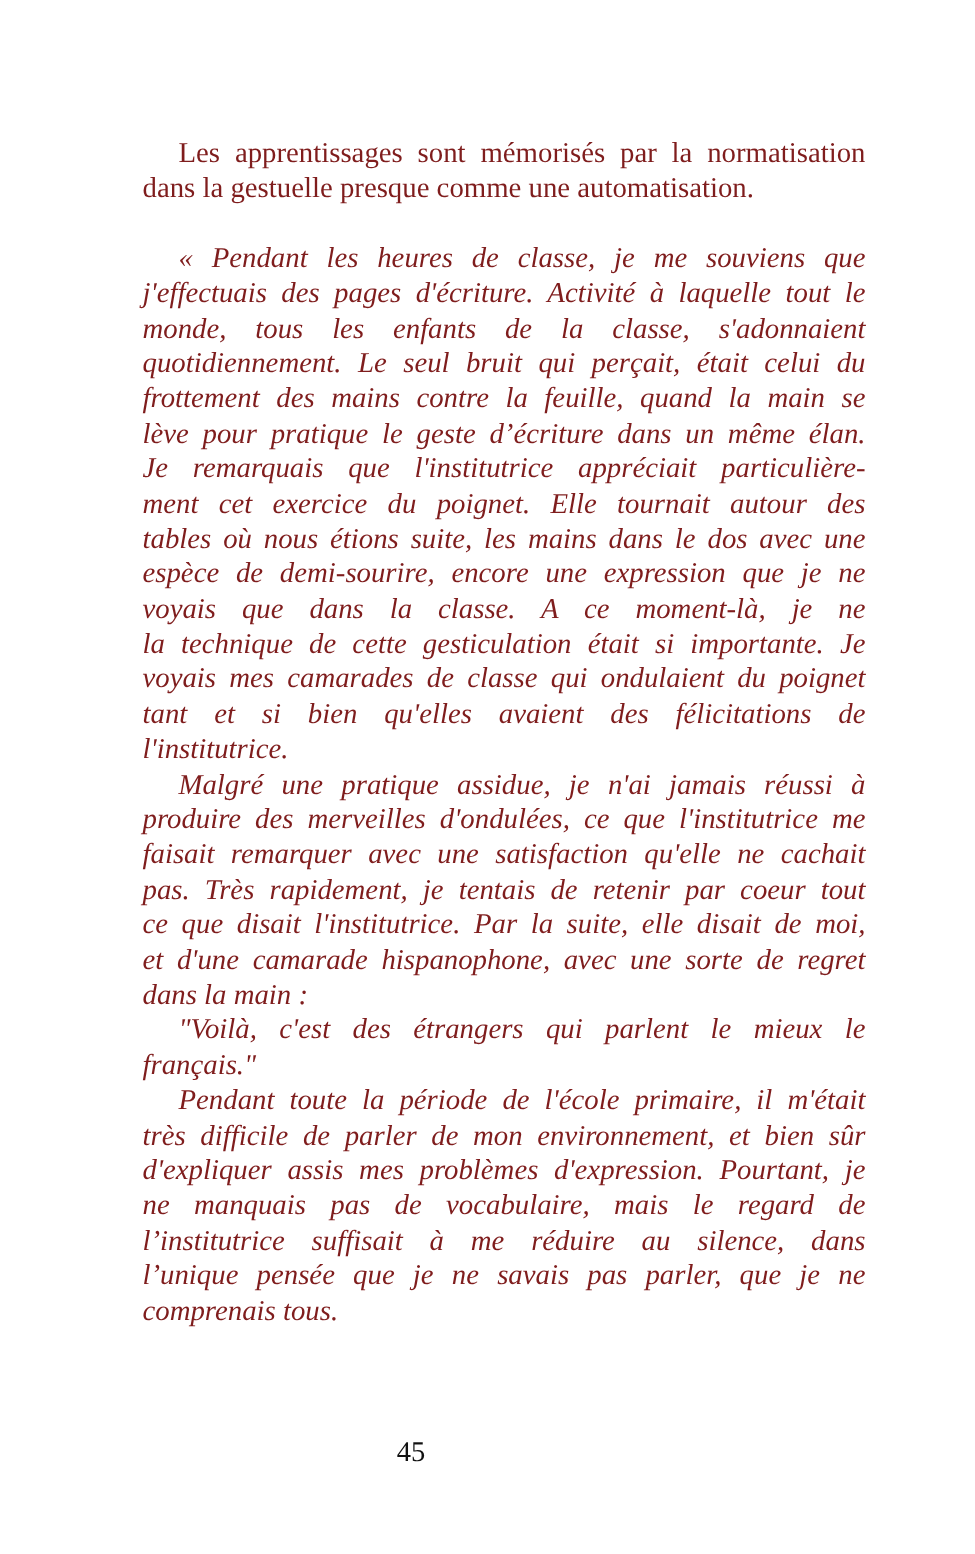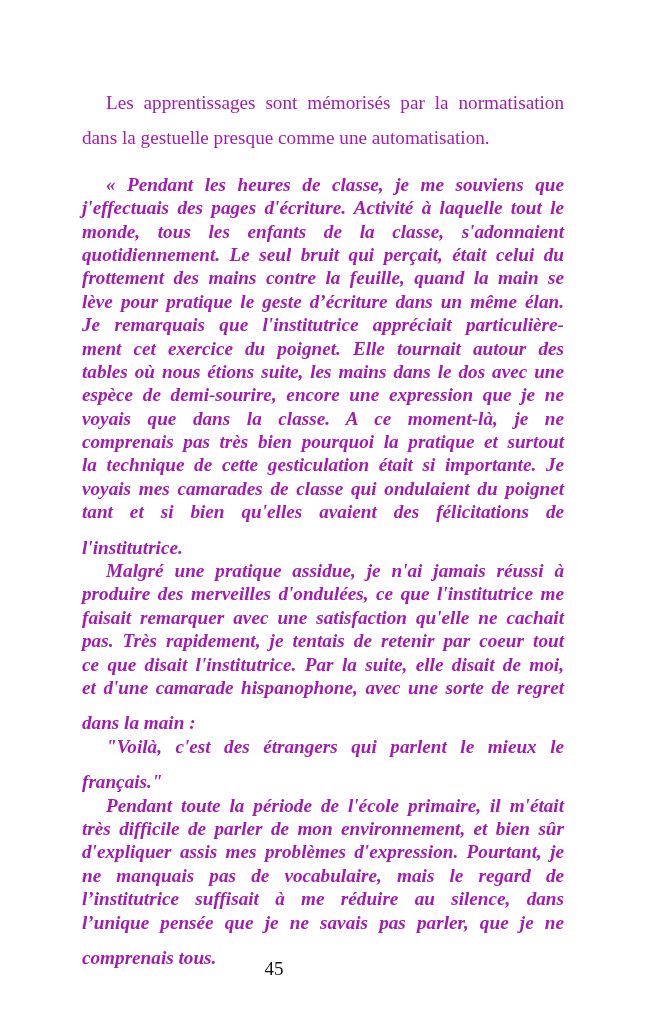--- a/index.html
+++ b/index.html
@@ -1,28 +1,28 @@
 <!DOCTYPE html>
 <html><head>
 <meta charset="utf-8">
 <style>
   html, body { margin: 0; padding: 0; background: #ffffff; }
   body { width: 650px; height: 1036px; position: relative; overflow: hidden; }
   .page {
-    position: absolute; left: 82px; top: 91px; width: 482px;
-    font-family: "Liberation Serif", serif; font-size: 19.2px; color: #a21caf;
+    position: absolute; left: 95px; top: 91px; width: 482px;
+    font-family: "Liberation Serif", serif; font-size: 19.2px; color: #7f1d1d;
   }
   .line {
     display: block; height: 23.4px; line-height: 23.4px;
     text-align: justify; text-align-last: justify; white-space: nowrap;
     overflow: visible;
   }
-  .line.last { text-align-last: left; margin-top: 12px; }
+  .line.last { text-align-last: left; }
   .line.indent { padding-left: 24px; }
-  .italic { font-style: italic; font-weight: bold; }
+  .italic { font-style: italic; }
   .gap { height: 23px; }
   .pagenum {
     position: absolute; left: 0; width: 548px; top: 958px; text-align: center;
     font-family: "Liberation Serif", serif; font-size: 19px; color: #111;
   }
 </style>
 </head>
 <body>
 
 <div class="page">
@@ -38,21 +38,20 @@
     <span class="line">j'effectuais des pages d'écriture. Activité à laquelle tout le</span>
     <span class="line">monde, tous les enfants de la classe, s'adonnaient</span>
     <span class="line">quotidiennement. Le seul bruit qui perçait, était celui du</span>
     <span class="line">frottement des mains contre la feuille, quand la main se</span>
     <span class="line">lève pour pratique le geste d’écriture dans un même élan.</span>
     <span class="line">Je remarquais que l'institutrice appréciait particulière-</span>
     <span class="line">ment cet exercice du poignet. Elle tournait autour des</span>
     <span class="line">tables où nous étions suite, les mains dans le dos avec une</span>
     <span class="line">espèce de demi-sourire, encore une expression que je ne</span>
     <span class="line">voyais que dans la classe. A ce moment-là, je ne</span>
-    <span class="line">comprenais pas très bien pourquoi la pratique et surtout</span>
     <span class="line">la technique de cette gesticulation était si importante. Je</span>
     <span class="line">voyais mes camarades de classe qui ondulaient du poignet</span>
     <span class="line">tant et si bien qu'elles avaient des félicitations de</span>
     <span class="line last">l'institutrice.</span>
   </div>
 
   <div class="italic">
     <span class="line indent">Malgré une pratique assidue, je n'ai jamais réussi à</span>
     <span class="line">produire des merveilles d'ondulées, ce que l'institutrice me</span>
     <span class="line">faisait remarquer avec une satisfaction qu'elle ne cachait</span>

